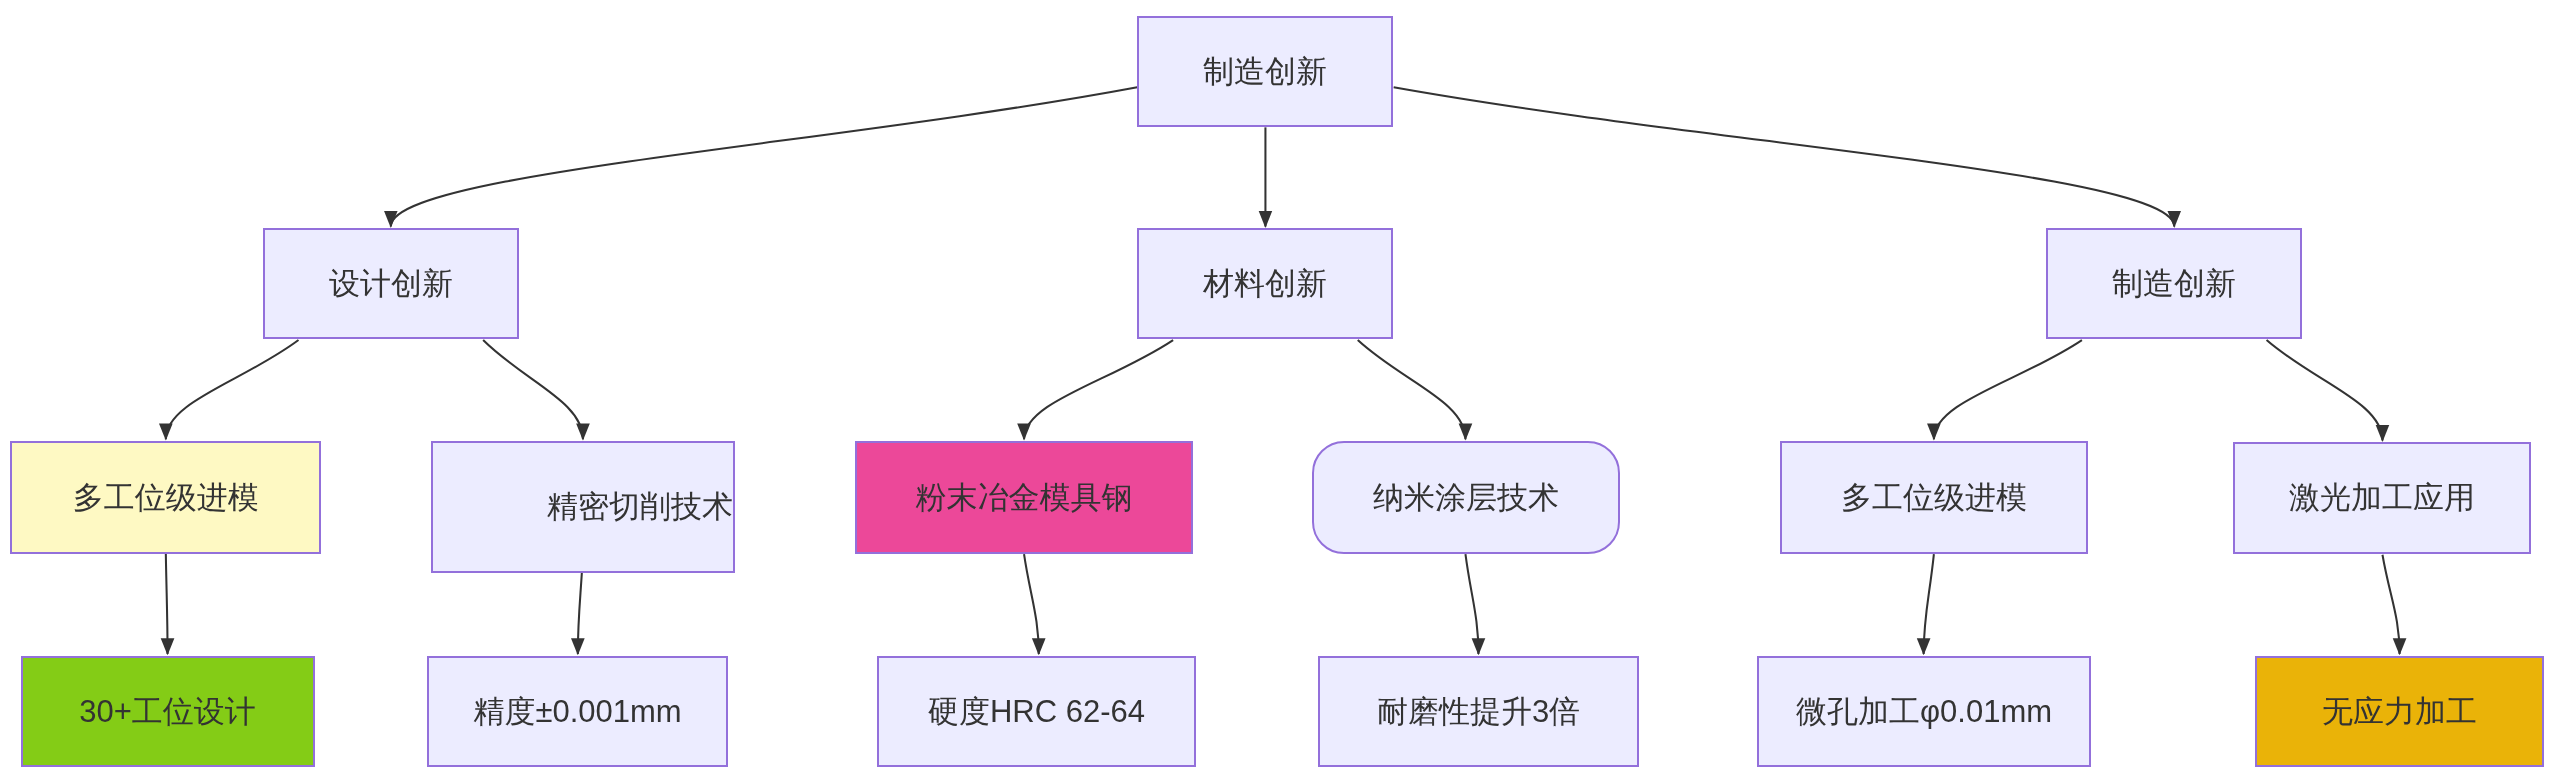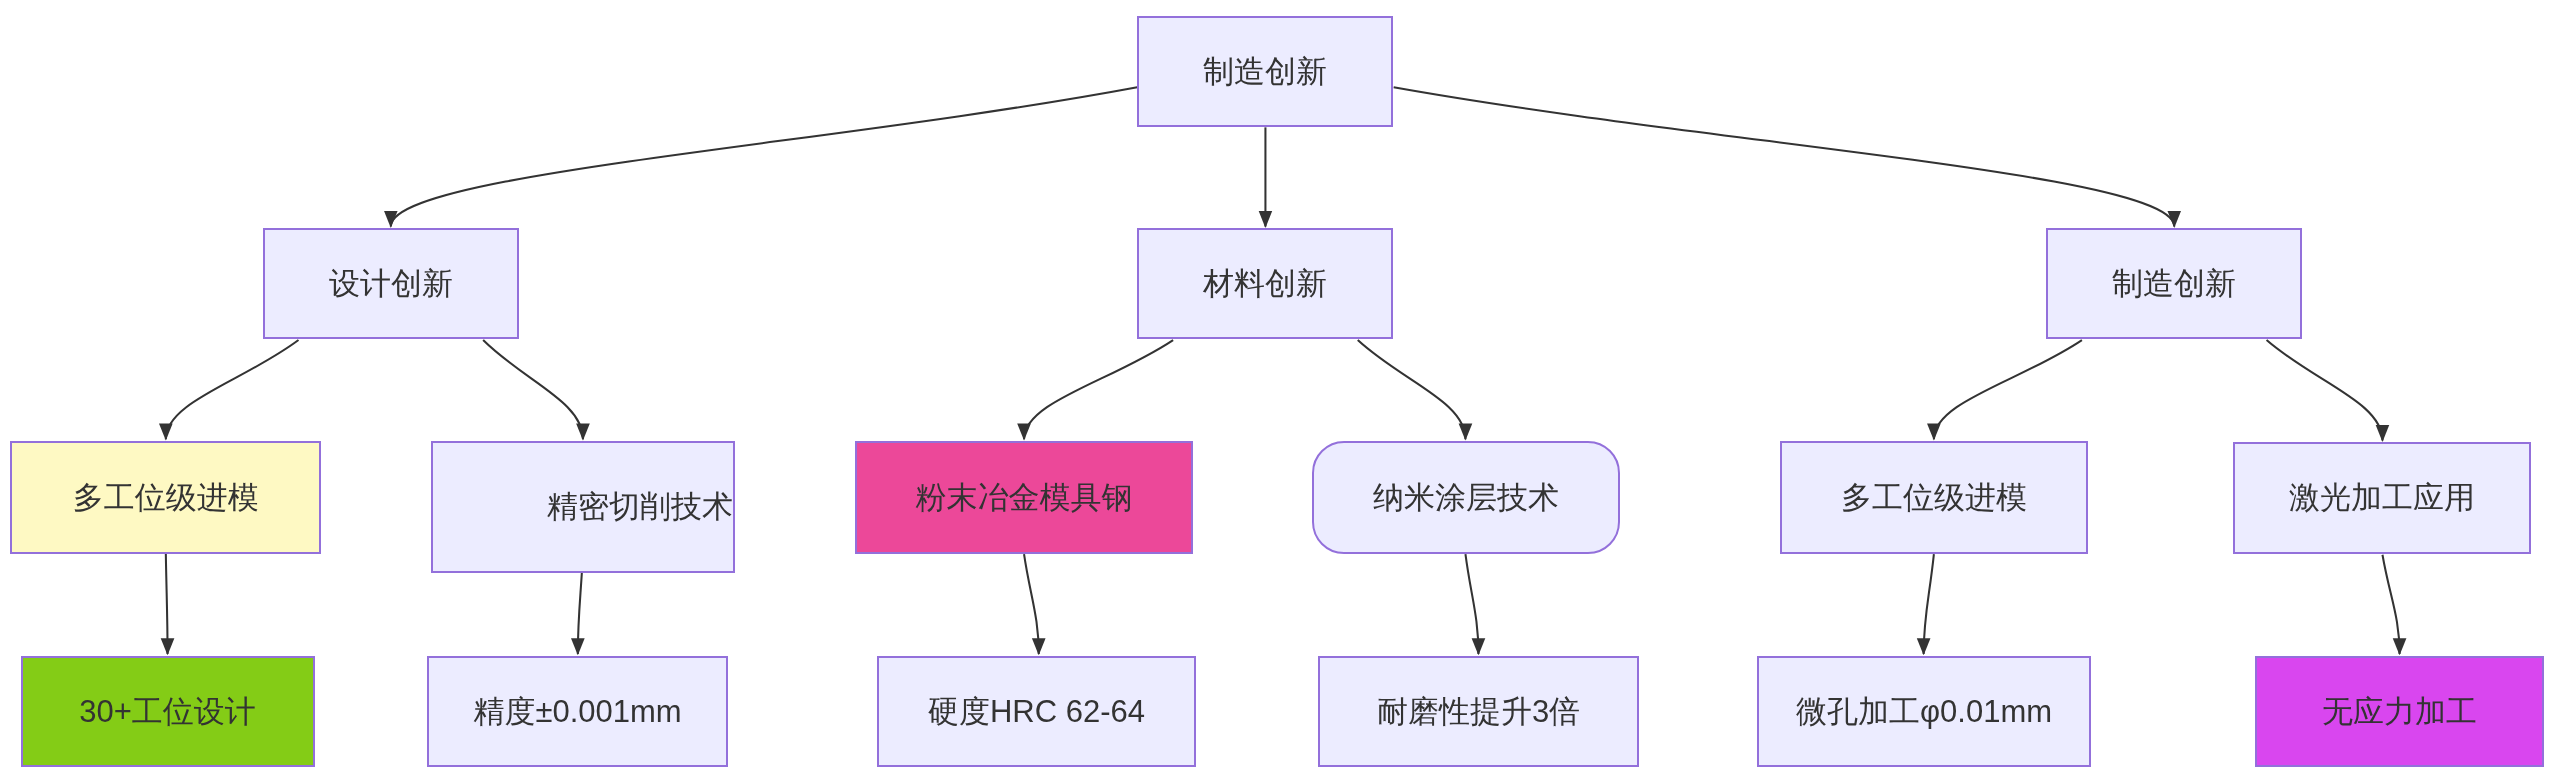--- a/index.html
+++ b/index.html
@@ -110,18 +110,18 @@
       </div>
       <div class="node" style="left: 877px; top: 656px; width: 319px; height: 111px; background: rgb(236, 236, 255); border-color: rgb(147, 112, 219); color: rgb(51, 51, 51);">
         <span>硬度HRC 62-64</span>
       </div>
       <div class="node" style="left: 1318px; top: 656px; width: 321px; height: 111px; background: rgb(236, 236, 255); border-color: rgb(147, 112, 219); color: rgb(51, 51, 51); justify-content: center;">
         <span>耐磨性提升3倍</span>
       </div>
       <div class="node" style="left: 1757px; top: 656px; width: 334px; height: 111px; background: rgb(236, 236, 255); border-color: rgb(147, 112, 219); color: rgb(51, 51, 51);">
         <span>微孔加工φ0.01mm</span>
       </div>
-      <div class="node" style="left: 2255px; top: 656px; width: 289px; height: 111px; background: #d946ef; border-color: rgb(147, 112, 219); color: rgb(51, 51, 51);">
+      <div class="node" style="left: 2255px; top: 656px; width: 289px; height: 111px; background: #eab308; border-color: rgb(147, 112, 219); color: rgb(51, 51, 51);">
         <span>无应力加工</span>
       </div>
     </div>
 </div>
 
 
 </body></html>

